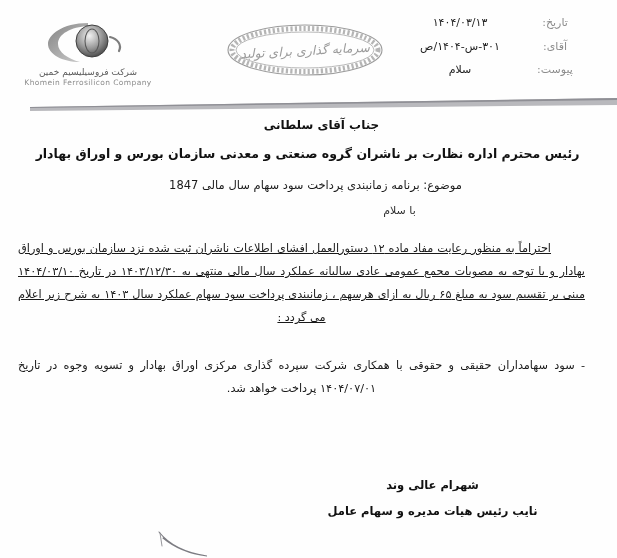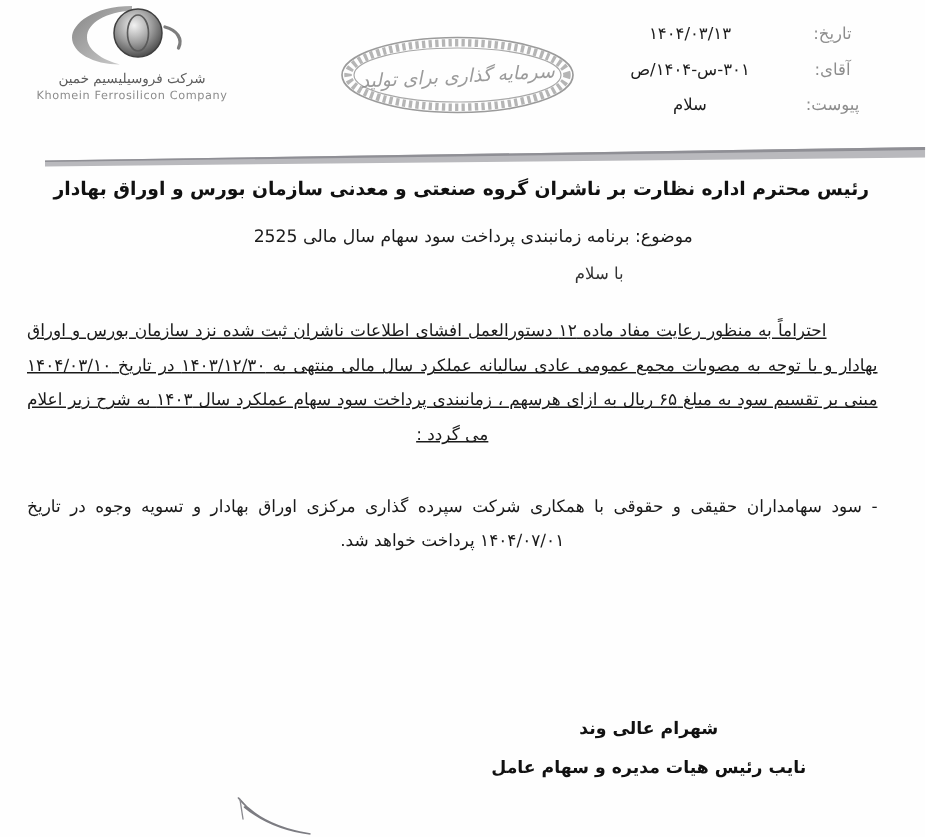--- a/index.html
+++ b/index.html
@@ -80,21 +80,21 @@
     color: #8a8a8a;
     font-style: italic;
     letter-spacing: .5px;
     transform: rotate(-3deg);
     opacity: .85;
   }
 
   
   .logo {
     position: absolute;
-    top: 0;
+    top: 19px;
     left: 18px;
     width: 140px;
     text-align: center;
   }
   .logo-mark { width: 140px; height: 46px; display: block; }
   .logo-fa {
     font-size: 9px;
     color: #5c5c5c;
     letter-spacing: 1.4px;
     margin-top: 2px;
@@ -256,22 +256,23 @@
   </div>
 
   <div class="divider">
     <svg viewBox="0 0 617 16" preserveAspectRatio="none" xmlns="http://www.w3.org/2000/svg" aria-hidden="true">
       <polygon points="30,11 617,2 617,9 30,15" fill="#b9b9bd"></polygon>
       <polygon points="30,11 617,2 617,4 30,12" fill="#8f8f95"></polygon>
     </svg>
   </div>
 
   <div class="body">
+    <p class="addressee">جناب آقای سلطانی</p>
     <p class="addressee-title">رئیس محترم اداره نظارت بر ناشران گروه صنعتی و معدنی سازمان بورس و اوراق بهادار</p>
-    <p class="subject">موضوع: برنامه زمانبندی پرداخت سود سهام سال مالی 2525</p>
+    <p class="subject">موضوع: برنامه زمانبندی پرداخت سود سهام سال مالی 1847</p>
     <p class="greeting">با سلام</p>
     <p class="para indent">احتراماً به  منظور رعایت مفاد ماده ۱۲ دستورالعمل افشای اطلاعات ناشران ثبت شده نزد سازمان بورس و اوراق بهادار و با توجه به مصوبات مجمع عمومی عادی سالیانه عملکرد سال مالی منتهی به ۱۴۰۳/۱۲/۳۰ در تاریخ ۱۴۰۴/۰۳/۱۰ مبنی بر تقسیم سود به مبلغ ۶۵ ریال به ازای هرسهم ، زمانبندی پرداخت سود سهام عملکرد سال ۱۴۰۳ به شرح زیر اعلام می گردد :</p>
     <p class="para clause">- سود سهامداران حقیقی و حقوقی با همکاری شرکت سپرده گذاری مرکزی اوراق بهادار و تسویه وجوه در تاریخ ۱۴۰۴/۰۷/۰۱ پرداخت خواهد شد.</p>
   </div>
 
   <div class="signature">
     <div class="sign-name">شهرام عالی وند</div>
     <div class="sign-role">نایب رئیس هیات مدیره و سهام عامل</div>
     <div class="sign-mark">
       <svg viewBox="0 0 130 34" xmlns="http://www.w3.org/2000/svg" aria-hidden="true">

